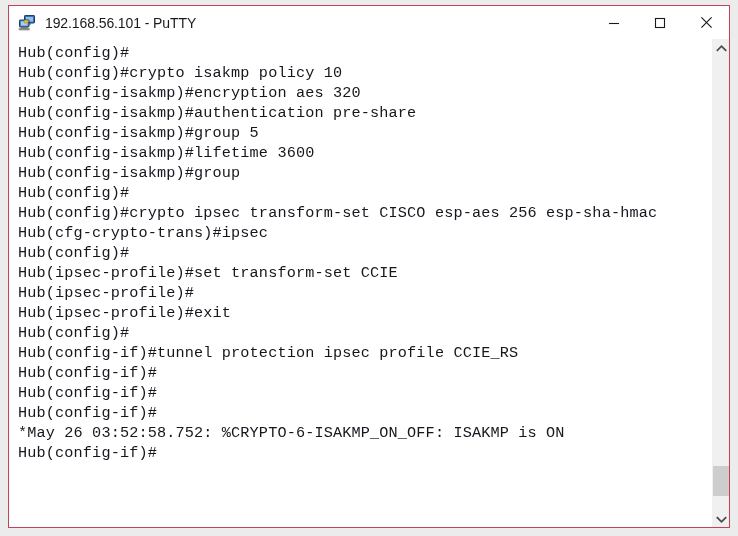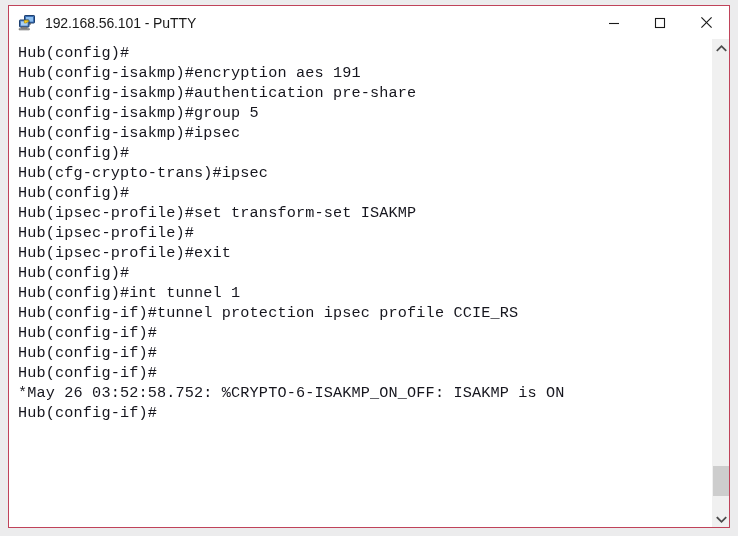--- a/index.html
+++ b/index.html
@@ -179,32 +179,34 @@
           </svg>
         </span>
       </button>
     </div>
   </div>
 
   <div id="terminal-area">
 
     <div id="terminal-screen" style="background: rgb(255, 255, 255); color: rgb(22, 22, 30);">
         <div class="term-line">Hub(config)#</div>
-        <div class="term-line">Hub(config-isakmp)#encryption aes 191</div>
+        <div class="term-line">Hub(config)#crypto isakmp policy 10</div>
+        <div class="term-line">Hub(config-isakmp)#encryption aes 320</div>
         <div class="term-line">Hub(config-isakmp)#authentication pre-share</div>
         <div class="term-line">Hub(config-isakmp)#group 5</div>
-        <div class="term-line">Hub(config-isakmp)#ipsec</div>
-        <div class="term-line">Hub(config)#</div>
+        <div class="term-line">Hub(config-isakmp)#lifetime 3600</div>
+        <div class="term-line">Hub(config-isakmp)#group</div>
+        <div class="term-line">Hub(config)#</div>
+        <div class="term-line">Hub(config)#crypto ipsec transform-set CISCO esp-aes 256 esp-sha-hmac</div>
         <div class="term-line">Hub(cfg-crypto-trans)#ipsec</div>
         <div class="term-line">Hub(config)#</div>
-        <div class="term-line">Hub(ipsec-profile)#set transform-set ISAKMP</div>
+        <div class="term-line">Hub(ipsec-profile)#set transform-set CCIE</div>
         <div class="term-line">Hub(ipsec-profile)#</div>
         <div class="term-line">Hub(ipsec-profile)#exit</div>
         <div class="term-line">Hub(config)#</div>
-        <div class="term-line">Hub(config)#int tunnel 1</div>
         <div class="term-line">Hub(config-if)#tunnel protection ipsec profile CCIE_RS</div>
         <div class="term-line">Hub(config-if)#</div>
         <div class="term-line">Hub(config-if)#</div>
         <div class="term-line">Hub(config-if)#</div>
         <div class="term-line">*May 26 03:52:58.752: %CRYPTO-6-ISAKMP_ON_OFF: ISAKMP is ON</div>
         <div class="term-line">Hub(config-if)#</div>
       </div>
 
     <div id="terminal-scrollbar">
       <div class="sb-arrow">

